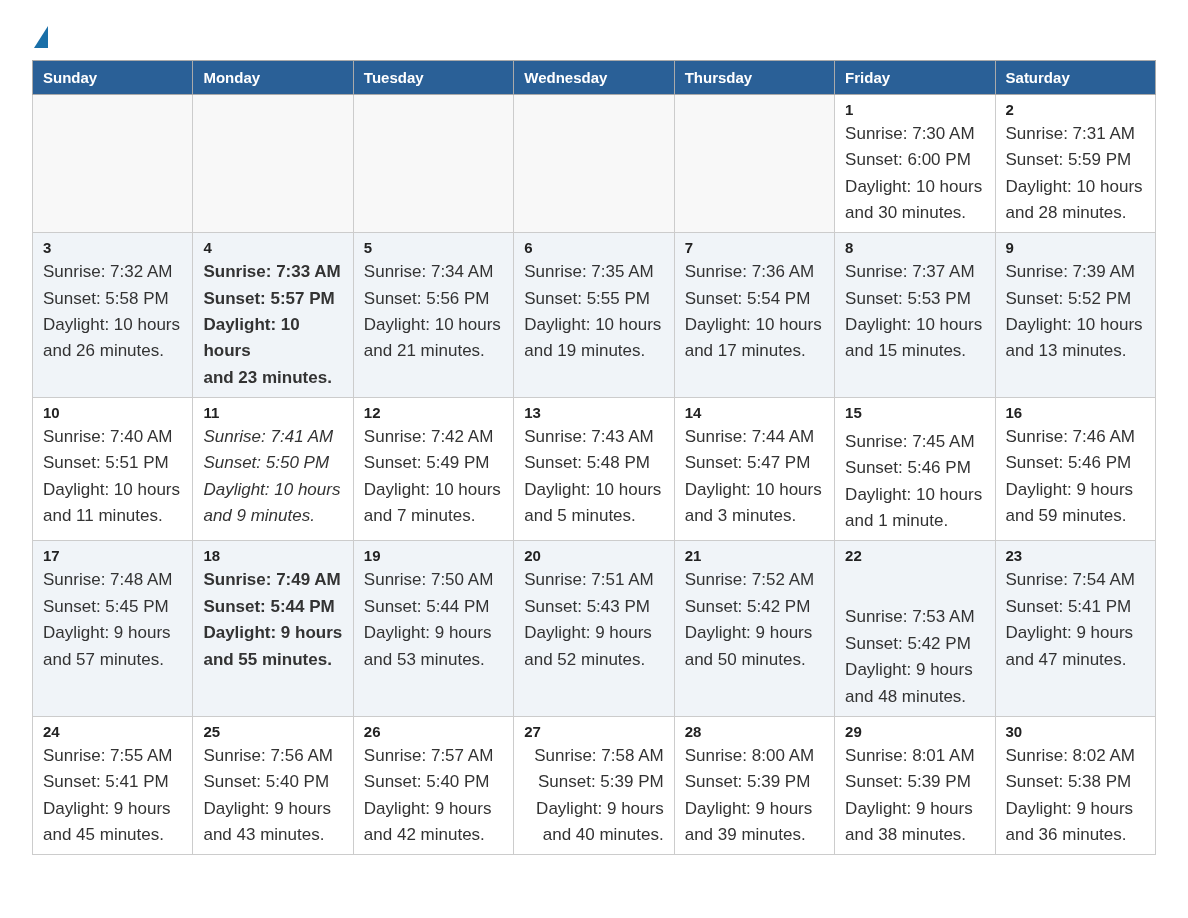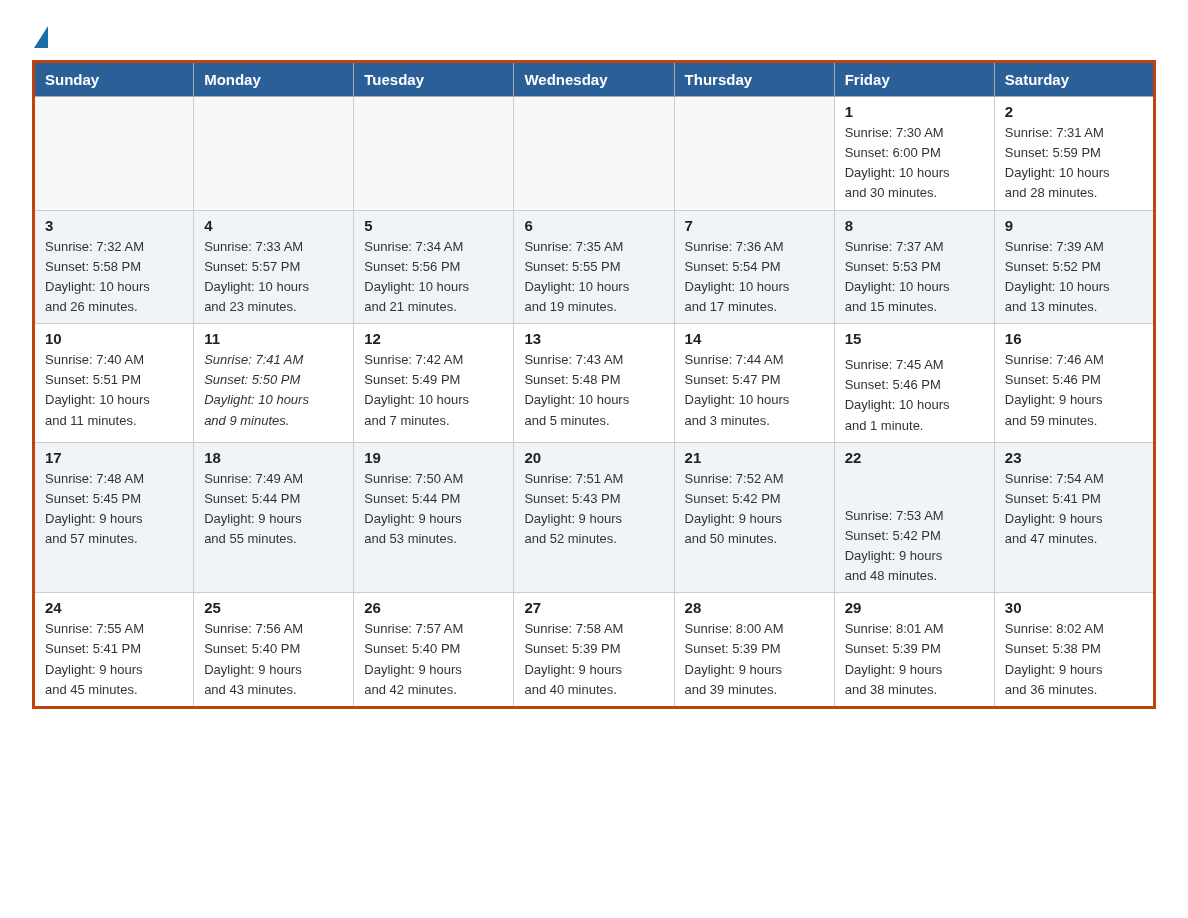--- a/index.html
+++ b/index.html
@@ -55,21 +55,21 @@
       line-height: 1.1;
     }
     .location-title {
       font-size: 22px;
       color: #444;
       margin-top: 4px;
     }
     .calendar-table {
       width: 100%;
       border-collapse: collapse;
-      border: 3px solid #c2410c;
+      border: 1px solid #c2410c;
     }
     .calendar-table th {
       background-color: #2a6097;
       color: #fff;
       font-size: 15px;
       font-weight: bold;
       padding: 8px 10px;
       text-align: left;
       border: 1px solid #aaa;
     }
@@ -88,21 +88,21 @@
       background-color: #fff;
     }
     .day-number {
       font-size: 15px;
       font-weight: bold;
       color: #222;
       display: block;
       margin-bottom: 3px;
     }
     .day-info {
-      font-size: 13px;
+      font-size: 17px;
       color: #333;
       line-height: 1.55;
     }
     .empty-cell {
       background: #f8f8f8 !important;
     }
     
     .row-even td { background-color: #eef2f6; }
     .row-odd td { background-color: #fff; }
   </style>
@@ -160,21 +160,21 @@
       <tr class="row-even">
         <td>
           <span class="day-number">3</span>
           <div class="day-info" style="white-space: pre-line;">Sunrise: 7:32 AM
 Sunset: 5:58 PM
 Daylight: 10 hours
 and 26 minutes.</div>
         </td>
         <td>
           <span class="day-number">4</span>
-          <div class="day-info" style="white-space: pre-line;">Sunrise: 7:33 AM
+          <div class="day-info" style="white-space: pre-line; font-weight: bold;">Sunrise: 7:33 AM
 Sunset: 5:57 PM
 Daylight: 10 hours
 and 23 minutes.</div>
         </td>
         <td>
           <span class="day-number">5</span>
           <div class="day-info" style="white-space: pre-line;">Sunrise: 7:34 AM
 Sunset: 5:56 PM
 Daylight: 10 hours
 and 21 minutes.</div>
@@ -262,21 +262,21 @@
       <tr class="row-even">
         <td>
           <span class="day-number">17</span>
           <div class="day-info" style="white-space: pre-line;">Sunrise: 7:48 AM
 Sunset: 5:45 PM
 Daylight: 9 hours
 and 57 minutes.</div>
         </td>
         <td>
           <span class="day-number">18</span>
-          <div class="day-info" style="white-space: pre-line;">Sunrise: 7:49 AM
+          <div class="day-info" style="white-space: pre-line; font-weight: bold;">Sunrise: 7:49 AM
 Sunset: 5:44 PM
 Daylight: 9 hours
 and 55 minutes.</div>
         </td>
         <td>
           <span class="day-number">19</span>
           <div class="day-info" style="white-space: pre-line;">Sunrise: 7:50 AM
 Sunset: 5:44 PM
 Daylight: 9 hours
 and 53 minutes.</div>
@@ -327,21 +327,21 @@
         </td>
         <td>
           <span class="day-number">26</span>
           <div class="day-info" style="white-space: pre-line;">Sunrise: 7:57 AM
 Sunset: 5:40 PM
 Daylight: 9 hours
 and 42 minutes.</div>
         </td>
         <td>
           <span class="day-number">27</span>
-          <div class="day-info" style="white-space: pre-line;">Sunrise: 7:58 AM
+          <div class="day-info" style="white-space: pre-line; text-align: right;">Sunrise: 7:58 AM
 Sunset: 5:39 PM
 Daylight: 9 hours
 and 40 minutes.</div>
         </td>
         <td>
           <span class="day-number">28</span>
           <div class="day-info" style="white-space: pre-line;">Sunrise: 8:00 AM
 Sunset: 5:39 PM
 Daylight: 9 hours
 and 39 minutes.</div>

